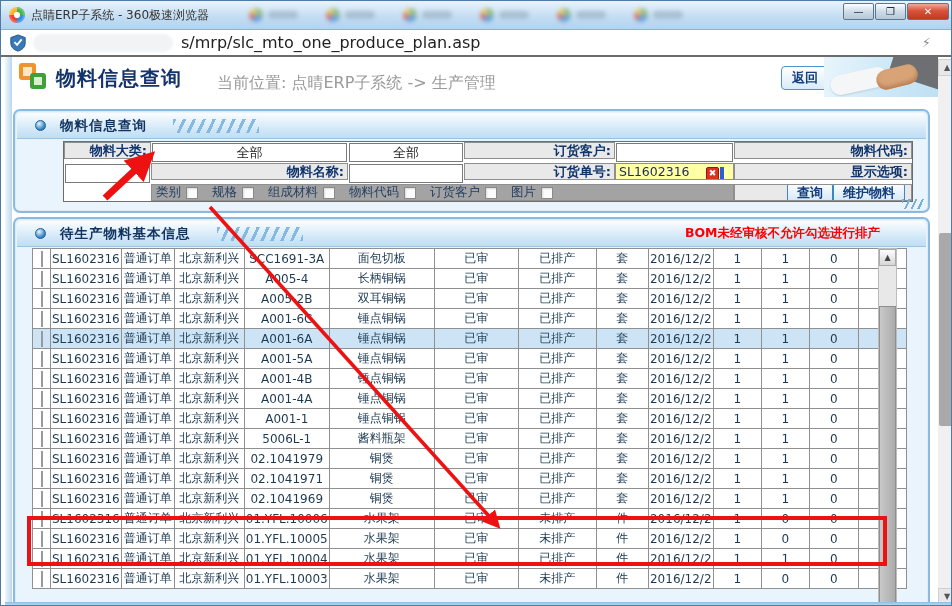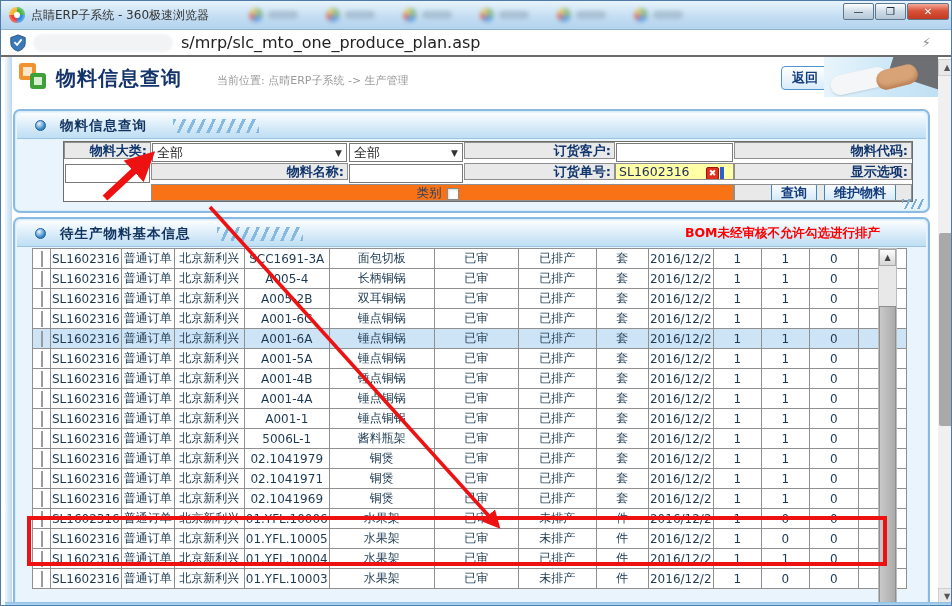--- a/index.html
+++ b/index.html
@@ -40,21 +40,21 @@
     background:linear-gradient(90deg,#f2f8fd,#b9d7ee); }
   .bottom-strip { position:absolute; left:0; top:545px; width:952px; height:5px;
     background:linear-gradient(#8cbfe4,#cfe6f7); z-index:6; }
 
   
   .banner { position:absolute; left:7px; top:0; width:926px; height:40px; background:#fff; }
   .app-icon { position:absolute; left:6px; top:5px; width:30px; height:30px; }
   .app-icon .sq1 { position:absolute; left:1px; top:1px; width:17px; height:17px; border:4px solid #f0922d; border-radius:3px; background:#fde7c8; }
   .app-icon .sq2 { position:absolute; left:12px; top:11px; width:16px; height:16px; border:4px solid #3fa03a; border-radius:3px; background:#d9f0d0; }
   .page-title { position:absolute; left:44px; top:8px; font-size:20px; font-weight:bold; color:#14356b; letter-spacing:1px; }
-  .breadcrumb { position:absolute; left:205px; top:16px; font-size:11px; color:#9a9a9a; }
+  .breadcrumb { position:absolute; left:205px; top:16px; font-size:16px; color:#9a9a9a; }
   .back-btn { position:absolute; left:769px; top:9px; padding:2px 10px; font-size:13px; font-weight:bold; color:#153e7e;
     border:1px solid #4f94cd; border-radius:4px; background:linear-gradient(#ffffff,#d8ebfa); }
   .photo { position:absolute; left:812px; top:0; width:114px; height:40px; overflow:hidden;
     background:linear-gradient(100deg,#e9f5fc 0%,#cde8f7 55%,#bfe0f3 100%); }
   .photo .sleeve-d { position:absolute; right:-12px; top:-8px; width:58px; height:34px; background:#6d6f72; transform:rotate(18deg); border-radius:6px; }
   .photo .sleeve-w { position:absolute; left:6px; top:14px; width:58px; height:20px; background:#f4f6f8; transform:rotate(-12deg); border-radius:10px; box-shadow:0 1px 2px #b9cfdd; }
   .photo .hands { position:absolute; left:52px; top:10px; width:42px; height:20px; background:#d8a477; border-radius:10px; transform:rotate(-14deg); box-shadow:inset 0 -3px 4px #b97e52; }
 
   
   .panel { position:absolute; border:2px solid #8abae2; border-radius:7px; background:#e9f4fc;
@@ -69,32 +69,32 @@
   .tab-title { font-size:13.5px; font-weight:bold; color:#10335f; letter-spacing:1px; }
   .stripes { width:86px; height:14px; margin-left:26px;
     background:repeating-linear-gradient(115deg,#86b9e0 0 3px,transparent 3px 9px); }
   .warning { margin-left:auto; margin-right:46px; font-size:12.5px; font-weight:bold; color:#ff0000; }
 
   
   .form-table { position:absolute; left:48px; top:30px; width:850px; border:1px solid #6e6e6e; background:#fff;
     display:grid; grid-template-columns:87px 197px 116px 151px 119px 178px; }
   .fcell { border:1px solid #8f8f8f; height:17px; display:flex; align-items:center; font-size:13px; overflow:hidden; }
   .flabel { background:#e9e9e9; justify-content:flex-end; padding-right:3px; font-weight:bold; color:#10356d; }
-  .fvalue { background:#fff; padding-left:3px; color:#222; }
+  .fvalue { background:#fff; padding-left:3px; color:#222;flex-direction:column; }
   .fselect { justify-content:space-between; padding:0 4px 0 4px; font-size:13px; color:#222; border:1px solid #7a7a7a; margin:1px; height:19px; }
   .fselect .arr { font-size:9px; color:#333; }
   .finput { border:1px solid #7a7a7a; margin:1px; height:19px; background:#fff; }
   .order-field { background:#ffffa6; color:#1b2c59; font-size:12.5px; display:flex; align-items:center; padding-left:3px; position:relative; }
   .clear-ico { position:absolute; right:14px; top:3px; width:13px; height:13px; background:#e03020; border:1px solid #9c1408; border-radius:2px;
     color:#fff; font-size:9px; line-height:11px; text-align:center; }
   .blue-sliver { position:absolute; right:9px; top:3px; width:4px; height:13px; background:#2b5fd0; }
-  .opt-row { grid-column:2 / span 4; background:#f97316; justify-content:flex-start; padding-left:4px;flex-direction:column; }
+  .opt-row { grid-column:2 / span 4; background:#a3a3a3; justify-content:flex-start; padding-left:4px; }
   .opt { display:flex; align-items:center; margin-right:14px; font-size:12.5px; color:#274062; }
   .cb { width:12px; height:12px; border:1px solid #8a8a8a; background:#fcfcfc; box-shadow:inset 1px 1px 2px #0002; margin-left:5px; }
-  .btn-cell { background:#e9e9e9; justify-content:flex-end; padding-right:15px; gap:7px; }
+  .btn-cell { background:#e9e9e9; justify-content:flex-end; padding-right:6px; }
   .sbtn { padding:1px 9px; font-size:13px; font-weight:bold; color:#153e7e; border:1px solid #3d86c4; border-radius:4px;
     background:linear-gradient(#ffffff,#cfe5f7); }
   .grip { position:absolute; right:4px; bottom:2px; width:22px; height:10px;
     background:repeating-linear-gradient(115deg,#79aeda 0 2px,transparent 2px 6px); }
 
   
   .dtable { position:absolute; left:17px; top:29px; border-collapse:collapse; table-layout:fixed; background:#fff; }
   .dtable td { border:1px solid #909090; height:20px; font-size:12px; color:#1d3a52; text-align:center;
     overflow:hidden; white-space:nowrap; padding:0 1px; }
   .dtable tr.hl td { background:#cde4f6; }

